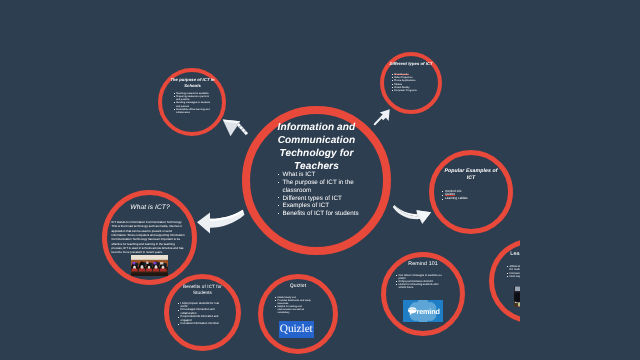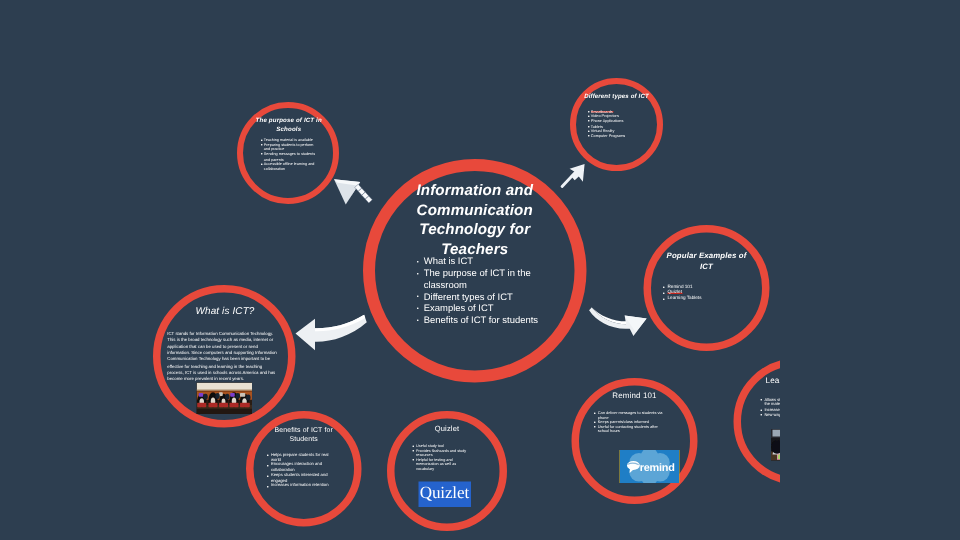--- a/index.html
+++ b/index.html
@@ -92,21 +92,21 @@
   #n-quizlet .logo span{color:#fff;font-family:"Liberation Serif",serif;font-size:11.4px;font-weight:400;
        line-height:1;letter-spacing:-0.1px;}
 
   
   #n-remind{left:381px;top:252px;width:84px;height:84px;}
   #n-remind .ring{border:5px solid #e8493b;}
   #n-remind .ttl{position:absolute;left:14px;top:8.5px;width:56px;font-size:5.3px;font-style:normal;line-height:6px;font-weight:normal;}
   #n-remind ul.bl{position:absolute;left:15px;top:21.5px;width:48px;font-size:2.6px;line-height:3.7px;}
   #n-remind ul.bl li{padding-left:2.5px;}
   
-  #n-remind .logo{position:absolute;left:22px;top:48px;width:40px;height:22px;background:#eab308;overflow:hidden;margin-left:10px;}
+  #n-remind .logo{position:absolute;left:22px;top:48px;width:40px;height:22px;background:#eab308;overflow:hidden;}
 
   
   #n-tablets{left:489px;top:239px;width:84px;height:84px;}
   #n-tablets .ring{border:5px solid #e8493b;}
   #n-tablets .ttl{position:absolute;left:12px;top:11.5px;width:60px;font-size:5.45px;font-style:normal;line-height:6.5px;font-weight:normal;}
   #n-tablets ul.bl{position:absolute;left:18px;top:26px;width:41px;font-size:2.7px;line-height:4.2px;}
   #n-tablets ul.bl li{padding-left:2.6px;}
   
   #n-tablets .ph{position:absolute;left:25px;top:46.5px;width:35px;height:21.5px;}
 </style>

